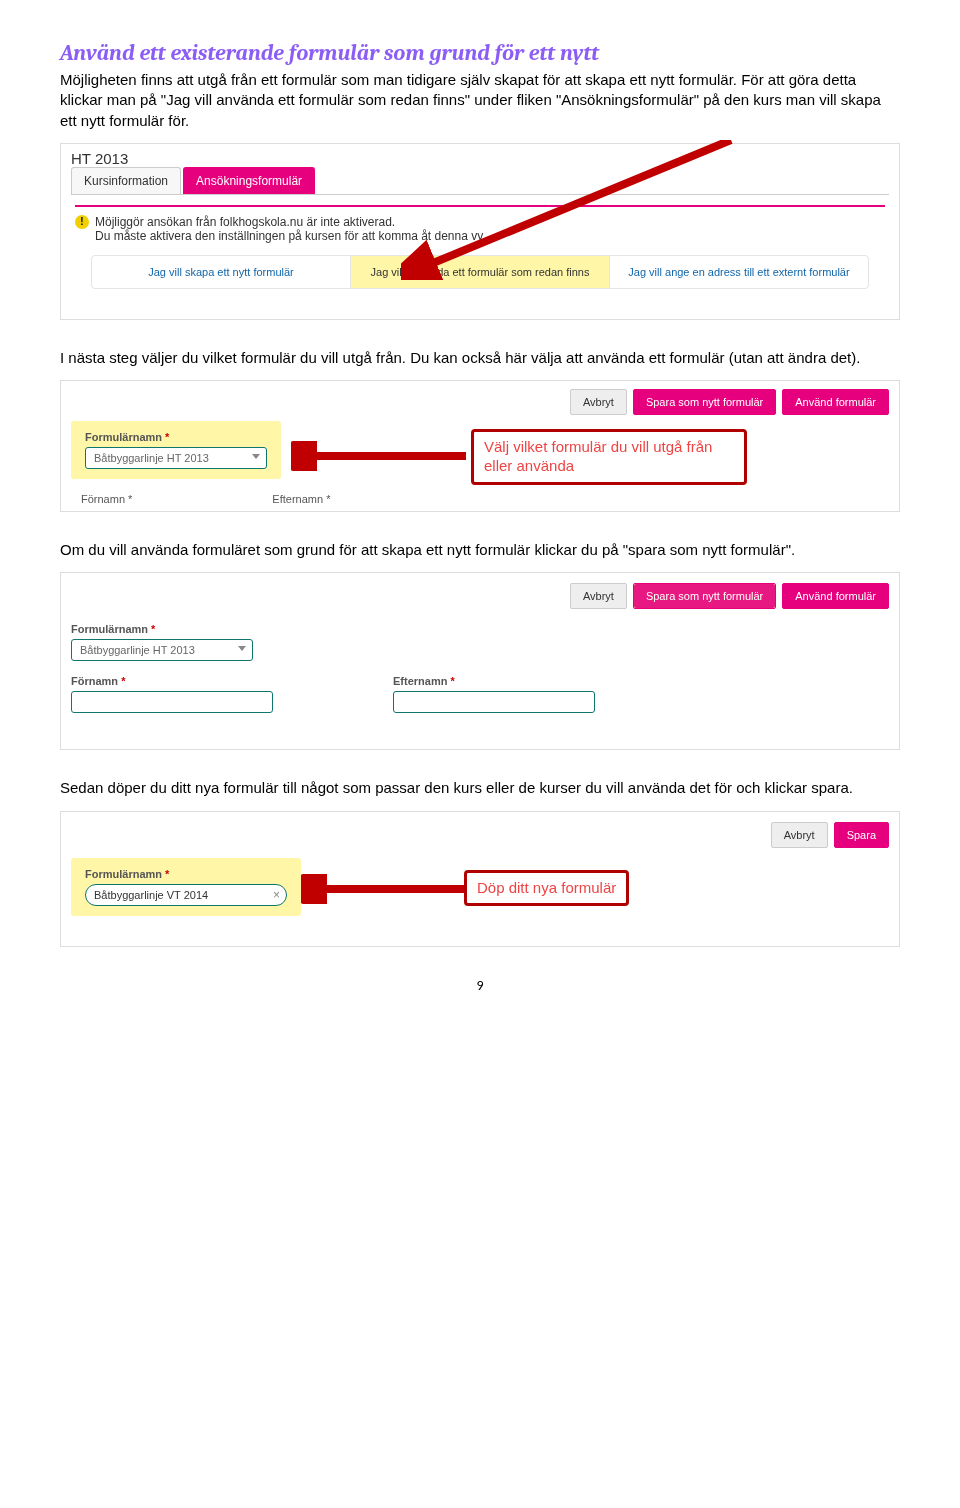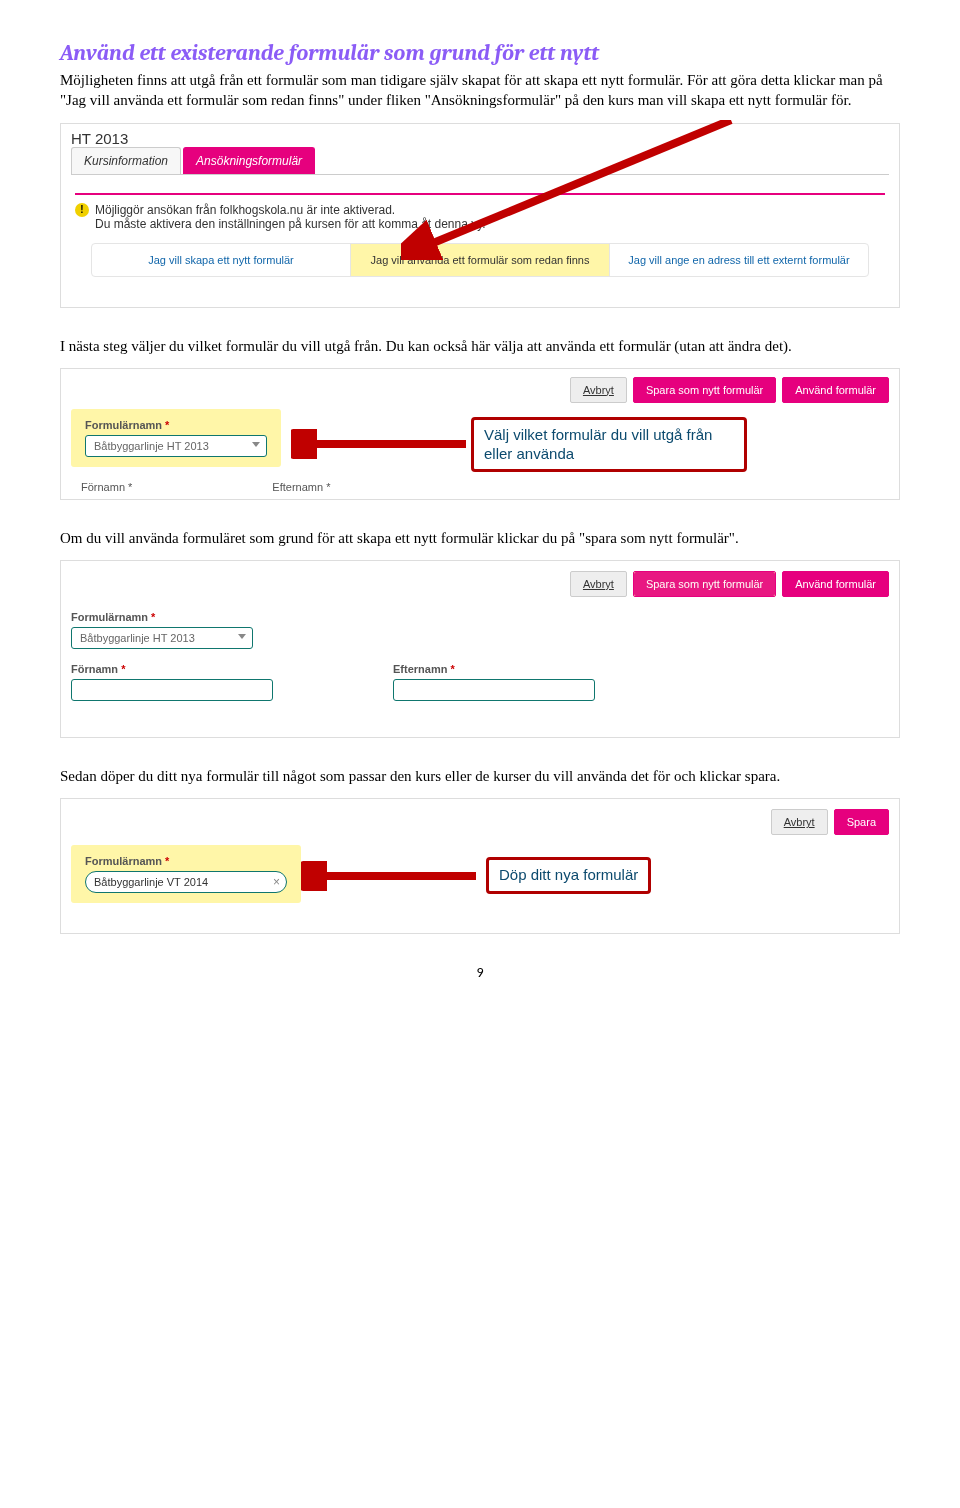--- a/index.html
+++ b/index.html
@@ -12,54 +12,54 @@
     color: #000;
   }
   h2.section-title {
     color: #8b5cf6;
     font-style: italic;
     font-weight: bold;
     font-size: 22px;
     margin: 0 0 4px 0;
   }
   p.body-text {
-    font-family: Liberation Serif, serif;
+    font-family: Liberation Sans, sans-serif;
     font-size: 15px;
     line-height: 1.35;
     margin: 4px 0 12px 0;
   }
   .screenshot {
     border: 1px solid #ddd;
     background: #fff;
     font-family: Arial, sans-serif;
     font-size: 12px;
     margin: 8px 0 28px 0;
     position: relative;
     color: #333;
   }
   
   .s1 { padding: 6px 10px 18px 10px; }
   .term-label { font-size: 15px; }
-  .tabs { display: flex; border-bottom:1px solid #ccc; margin-bottom: 18px; font-style: italic;}
+  .tabs { display: flex; border-bottom:1px solid #ccc; margin-bottom: 10px;}
   .tab { padding: 6px 12px; font-size: 12px; border:1px solid #ccc; border-bottom:none; margin-right:2px; background:#f7f7f7; border-radius:3px 3px 0 0;}
   .tab.active { background:#e6007e; color:#fff; border-color:#e6007e;}
   .alert-row { display:flex; align-items:flex-start; gap:6px; margin:8px 4px 4px 4px; border-top:2px solid #e6007e; padding-top:8px;}
   .alert-icon { width:14px;height:14px;border-radius:50%;background:#f0d000;color:#000;text-align:center;font-weight:bold;font-size:10px;line-height:14px;flex-shrink:0;}
   .options-row { margin:12px 20px; border:1px solid #e5e5e5; border-radius:4px; display:flex; }
   .opt { flex:1; text-align:center; padding:10px 6px; font-size:11px; color:#16a; border-right:1px solid #e5e5e5;}
   .opt:last-child{border-right:none;}
   .opt.hl { background:#fff6a8; color:#333; }
   .arrow-red { position:absolute; pointer-events:none; }
   
-  .callout { position:absolute; background:#fff; border:3px solid #b00000; border-radius:4px; padding:6px 10px; font-family:Arial,sans-serif; font-size:15px; color:#0c4a6e; line-height:1.25; }
+  .callout { position:absolute; background:#fff; border:3px solid #b00000; border-radius:4px; padding:6px 10px; font-family:Arial,sans-serif; font-size:15px; color:#ef4444; line-height:1.25; }
   
   .s2 { padding: 0; height: 130px; }
   .btnrow { position:absolute; top:8px; right:10px; display:flex; gap:6px; }
   .btn { padding:6px 12px; font-size:11px; border-radius:2px; }
-  .btn.gray { background:#eee; border:1px solid #ccc; color:#333;text-decoration:underline;}
+  .btn.gray { background:#eee; border:1px solid #ccc; color:#333;}
   .btn.pink { background:#e6007e; color:#fff; border:1px solid #e6007e;}
   .form-area { position:absolute; left:10px; top:40px; }
   .form-hl { background:#fff6a8; padding:10px 14px; border-radius:3px; display:inline-block; }
   .input { background:#fff; border:1px solid #0f766e; border-radius:3px; padding:4px 22px 4px 8px; font-size:11px; color:#666; position:relative; display:inline-block; min-width:150px;}
   .input .caret { position:absolute; right:6px; top:6px; width:0;height:0;border-left:4px solid transparent;border-right:4px solid transparent;border-top:5px solid #888;}
   .field-label { font-size:11px; font-weight:bold; color:#555; margin-bottom:4px; }
   .req { color:#c00; }
   .bottom-fields { position:absolute; left:20px; bottom:6px; display:flex; gap:140px; font-size:11px; color:#555;}
   
   .s3 { padding:0 10px 6px 10px; height:170px; }
@@ -177,16 +177,16 @@
     <div class="input textval"><span>Båtbyggarlinje VT 2014</span><span class="xmark">×</span></div>
   </div>
   <svg class="arrow-red" style="left:240px; top:62px; width:180px; height:30px;">
     <defs>
         <marker id="ah4" markerWidth="10" markerHeight="10" refX="2" refY="3" orient="auto">
           <path d="M0,0 L0,6 L8,3 z" fill="#c00000"></path>
         </marker>
       </defs>
     <line x1="175" y1="15" x2="10" y2="15" stroke="#c00000" stroke-width="8" marker-end="url(#ah4)"></line>
   </svg>
-  <div class="callout" style="left:425px; top:58px;">Döp ditt nya formulär</div>
+  <div class="callout" style="left:403px; top:58px;">Döp ditt nya formulär</div>
 </div>
 
 <div class="page-num">9</div>
 
 </body></html>

